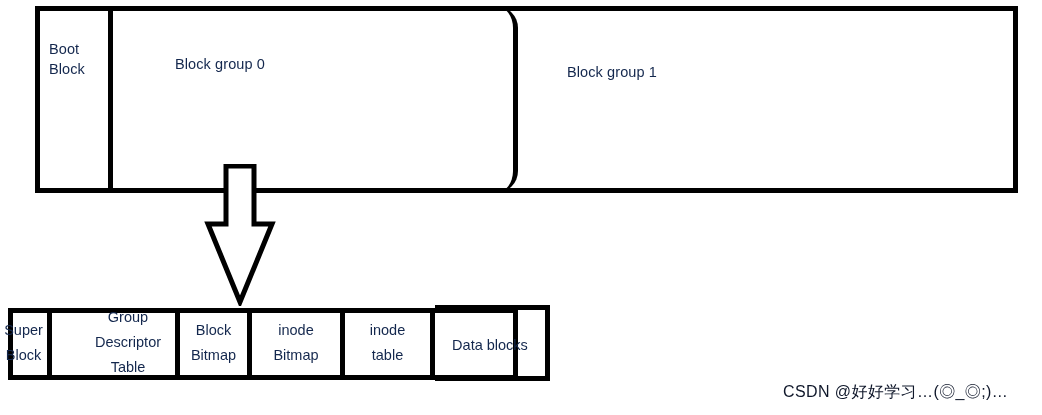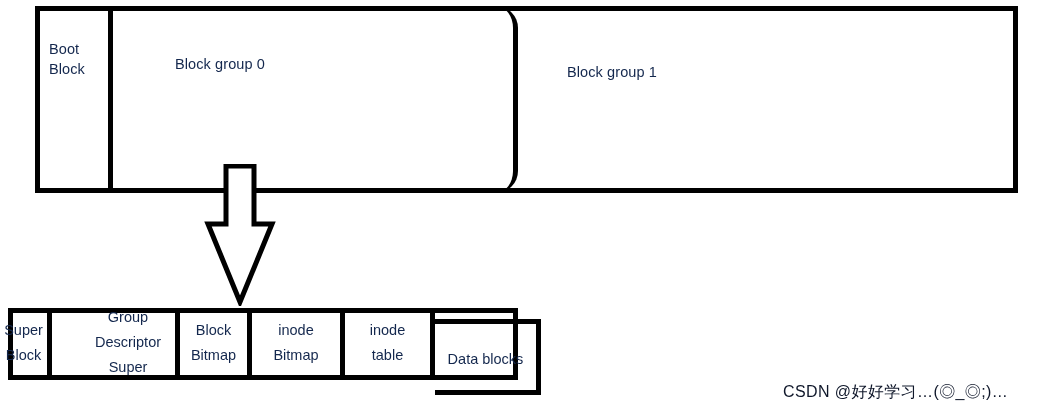--- a/index.html
+++ b/index.html
@@ -109,22 +109,22 @@
   .dcell-super  { left: 0;   width: 52px; }
   .dcell-gdt    { left: 81px;  width: 99px; }
   .dcell-bbm    { left: 180px; width: 72px; }
   .dcell-ibm    { left: 252px; width: 93px; }
   .dcell-itab   { left: 345px; width: 90px; }
 
   
   .dcell-data {
     position: absolute;
     left: 435px;
-    top: 319px;
-    width: 106px;
+    top: 305px;
+    width: 115px;
     height: 76px;
     box-sizing: border-box;
     border: 5px solid #000000;
     border-left: none;
   }
 
   .dlabel {
     position: absolute;
     color: #13274d;
     font-size: 14.5px;
@@ -177,21 +177,21 @@
   <div class="detail-row"></div>
 
   <div class="dcell dcell-super">
     <span class="dlabel dlabel-2line">Super
 Block</span>
   </div>
 
   <div class="dcell dcell-gdt">
     <span class="dlabel dlabel-3line">Group
 Descriptor
-Super</span>
+Table</span>
   </div>
 
   <div class="dcell dcell-bbm">
     <span class="dlabel dlabel-2line">Block
 Bitmap</span>
   </div>
 
   <div class="dcell dcell-ibm">
     <span class="dlabel dlabel-2line">inode
 Bitmap</span>

